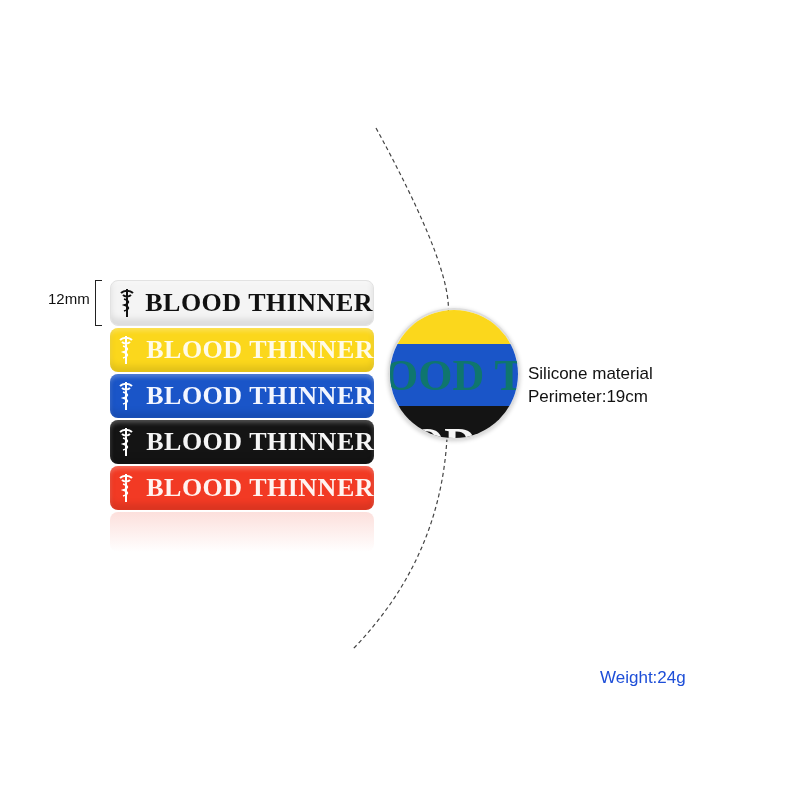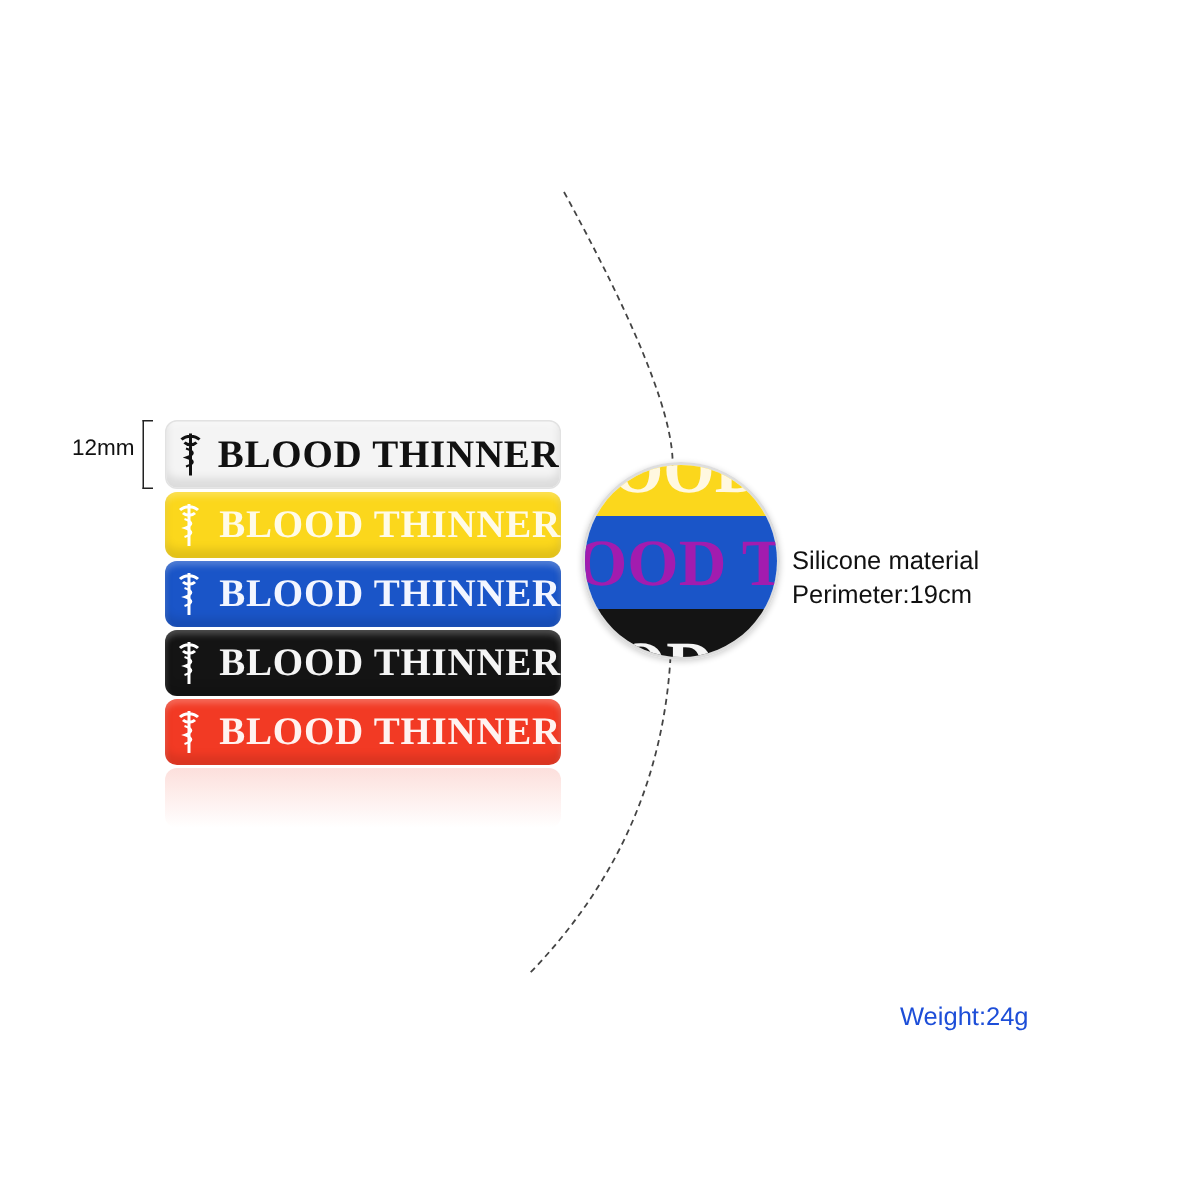--- a/index.html
+++ b/index.html
@@ -28,21 +28,21 @@
   .reflection { height: 40px; background: linear-gradient(to bottom, rgba(240,80,60,0.18), rgba(255,255,255,0)); border-radius: 8px; }
 
   
   .arc { position: absolute; left: 0; top: 0; }
 
   
   .zoom-circle { position: absolute; left: 388px; top: 308px; width: 128px; height: 128px; border-radius: 50%; overflow: hidden; border: 2px solid #ddd; box-shadow: 0 1px 4px rgba(0,0,0,0.2); }
   .zc-yellow { position: absolute; left: 0; top: 0; width: 100%; height: 34px; background: #fbd71c; }
   .zc-blue { position: absolute; left: 0; top: 34px; width: 100%; height: 62px; background: #1a55c8; }
   .zc-black { position: absolute; left: 0; top: 96px; width: 100%; height: 40px; background: #141414; }
-  .zc-text { position: absolute; left: -6px; top: 40px; font-family: "Liberation Serif", serif; font-weight: bold; font-size: 44px; color: #a21caf; white-space: nowrap; }
+  .zc-text { position: absolute; left: -6px; top: 40px; font-family: "Liberation Serif", serif; font-weight: bold; font-size: 44px; color: #0f766e; white-space: nowrap; }
   .zc-text-top { position: absolute; left: 18px; top: -22px; font-family: "Liberation Serif", serif; font-weight: bold; font-size: 44px; color: #fff8e0; white-space: nowrap; }
   .zc-text-bot { position: absolute; left: 20px; top: 108px; font-family: "Liberation Serif", serif; font-weight: bold; font-size: 44px; color: #f5f5f5; white-space: nowrap; }
 
   .spec { position: absolute; left: 528px; font-size: 17px; color: #111; text-align: center; }
   .spec-1 { top: 364px; }
   .spec-2 { top: 387px; }
   .weight { position: absolute; left: 600px; top: 668px; font-size: 17px; color: #1d4ed8; }
 </style>
 </head>
 <body>
@@ -93,21 +93,20 @@
         </svg>
       <span class="text">BLOOD THINNER</span>
     </div>
     <div class="reflection"></div>
   </div>
 
   <div class="zoom-circle">
     <div class="zc-yellow"></div>
     <div class="zc-blue"></div>
     <div class="zc-black"></div>
-    <span class="zc-text-top">OOD</span>
     <span class="zc-text">OOD T</span>
     <span class="zc-text-bot">OD</span>
   </div>
 
   <div class="spec spec-1">Silicone material</div>
   <div class="spec spec-2">Perimeter:19cm</div>
   <div class="weight">Weight:24g</div>
 </div>
 
 </body></html>

